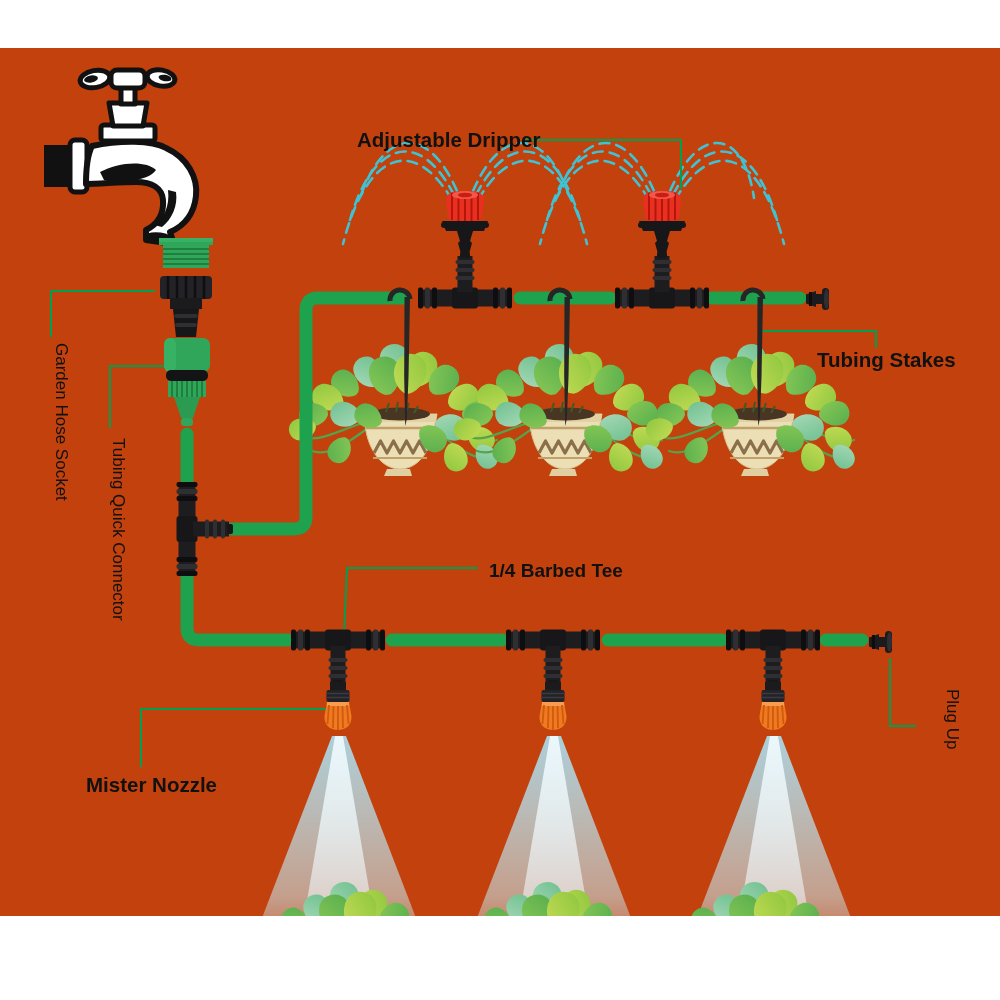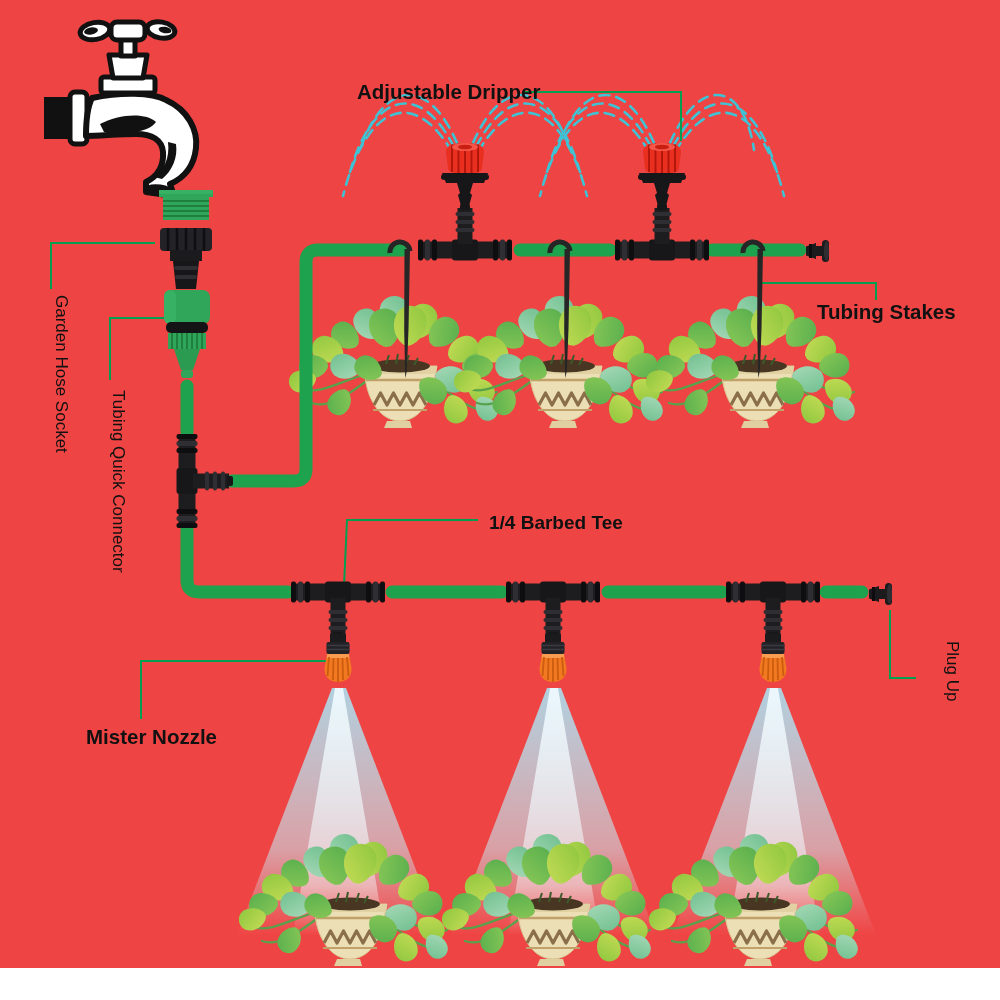--- a/index.html
+++ b/index.html
@@ -2,22 +2,22 @@
 <html style="--tube-green: #1ea24d; --leader-green: #00a050; --spray-cyan: #3fc3d4; --mist-blue: #bfe7f0; --dripper-red: #e93020; --mister-orange: #f2791f; --fitting-black: #1b1b1e; --connector-green: #2fa65a; --pot-beige: #ecdfb6; --pot-pattern-brown: #8a6f4a; --leaf-light: #8dc63f; --leaf-green: #57ae4e; --leaf-teal: #6fbf8f; --text-color: #111111;"><head>
 <meta charset="utf-8">
 <style>
   html,body{margin:0;padding:0;background:#ffffff;}
   :root{
     --tube-green:#1ea24d;
     --leader-green:#00a050;
     --spray-cyan:#3fc3d4;
     --text-color:#111111;
   }
-  #stage{position:relative;width:1000px;height:968px;background:#ef4444;overflow:hidden;
-         font-family:"Liberation Sans", sans-serif;}
+  #stage{position:relative;width:1000px;height:868px;background:#c2410c;overflow:hidden;
+         font-family:"Liberation Sans", sans-serif;margin-top:48px;}
   .tube{stroke:var(--tube-green);stroke-width:13;fill:none;stroke-linecap:round;}
   .leader{stroke:var(--leader-green);stroke-width:2;fill:none;}
   .spray{stroke:var(--spray-cyan);stroke-width:2.6;fill:none;stroke-dasharray:10 7;stroke-linecap:round;}
   .lbl{font-family:"Liberation Sans",sans-serif;font-weight:700;font-size:20.5px;fill:var(--text-color);}
   .lblm{font-family:"Liberation Sans",sans-serif;font-weight:600;font-size:19px;fill:var(--text-color);}
   .lblv{font-family:"Liberation Sans",sans-serif;font-weight:400;font-size:17px;fill:var(--text-color);}
   .vine{stroke:#57a24b;stroke-width:2.2;fill:none;stroke-linecap:round;}
   .potband{stroke:#bfa169;fill:none;}
   .zig{stroke:#8a6f4a;stroke-width:3.2;fill:none;stroke-linejoin:round;}
   .fauc{fill:#ffffff;stroke:#111;stroke-width:6;stroke-linejoin:round;}

